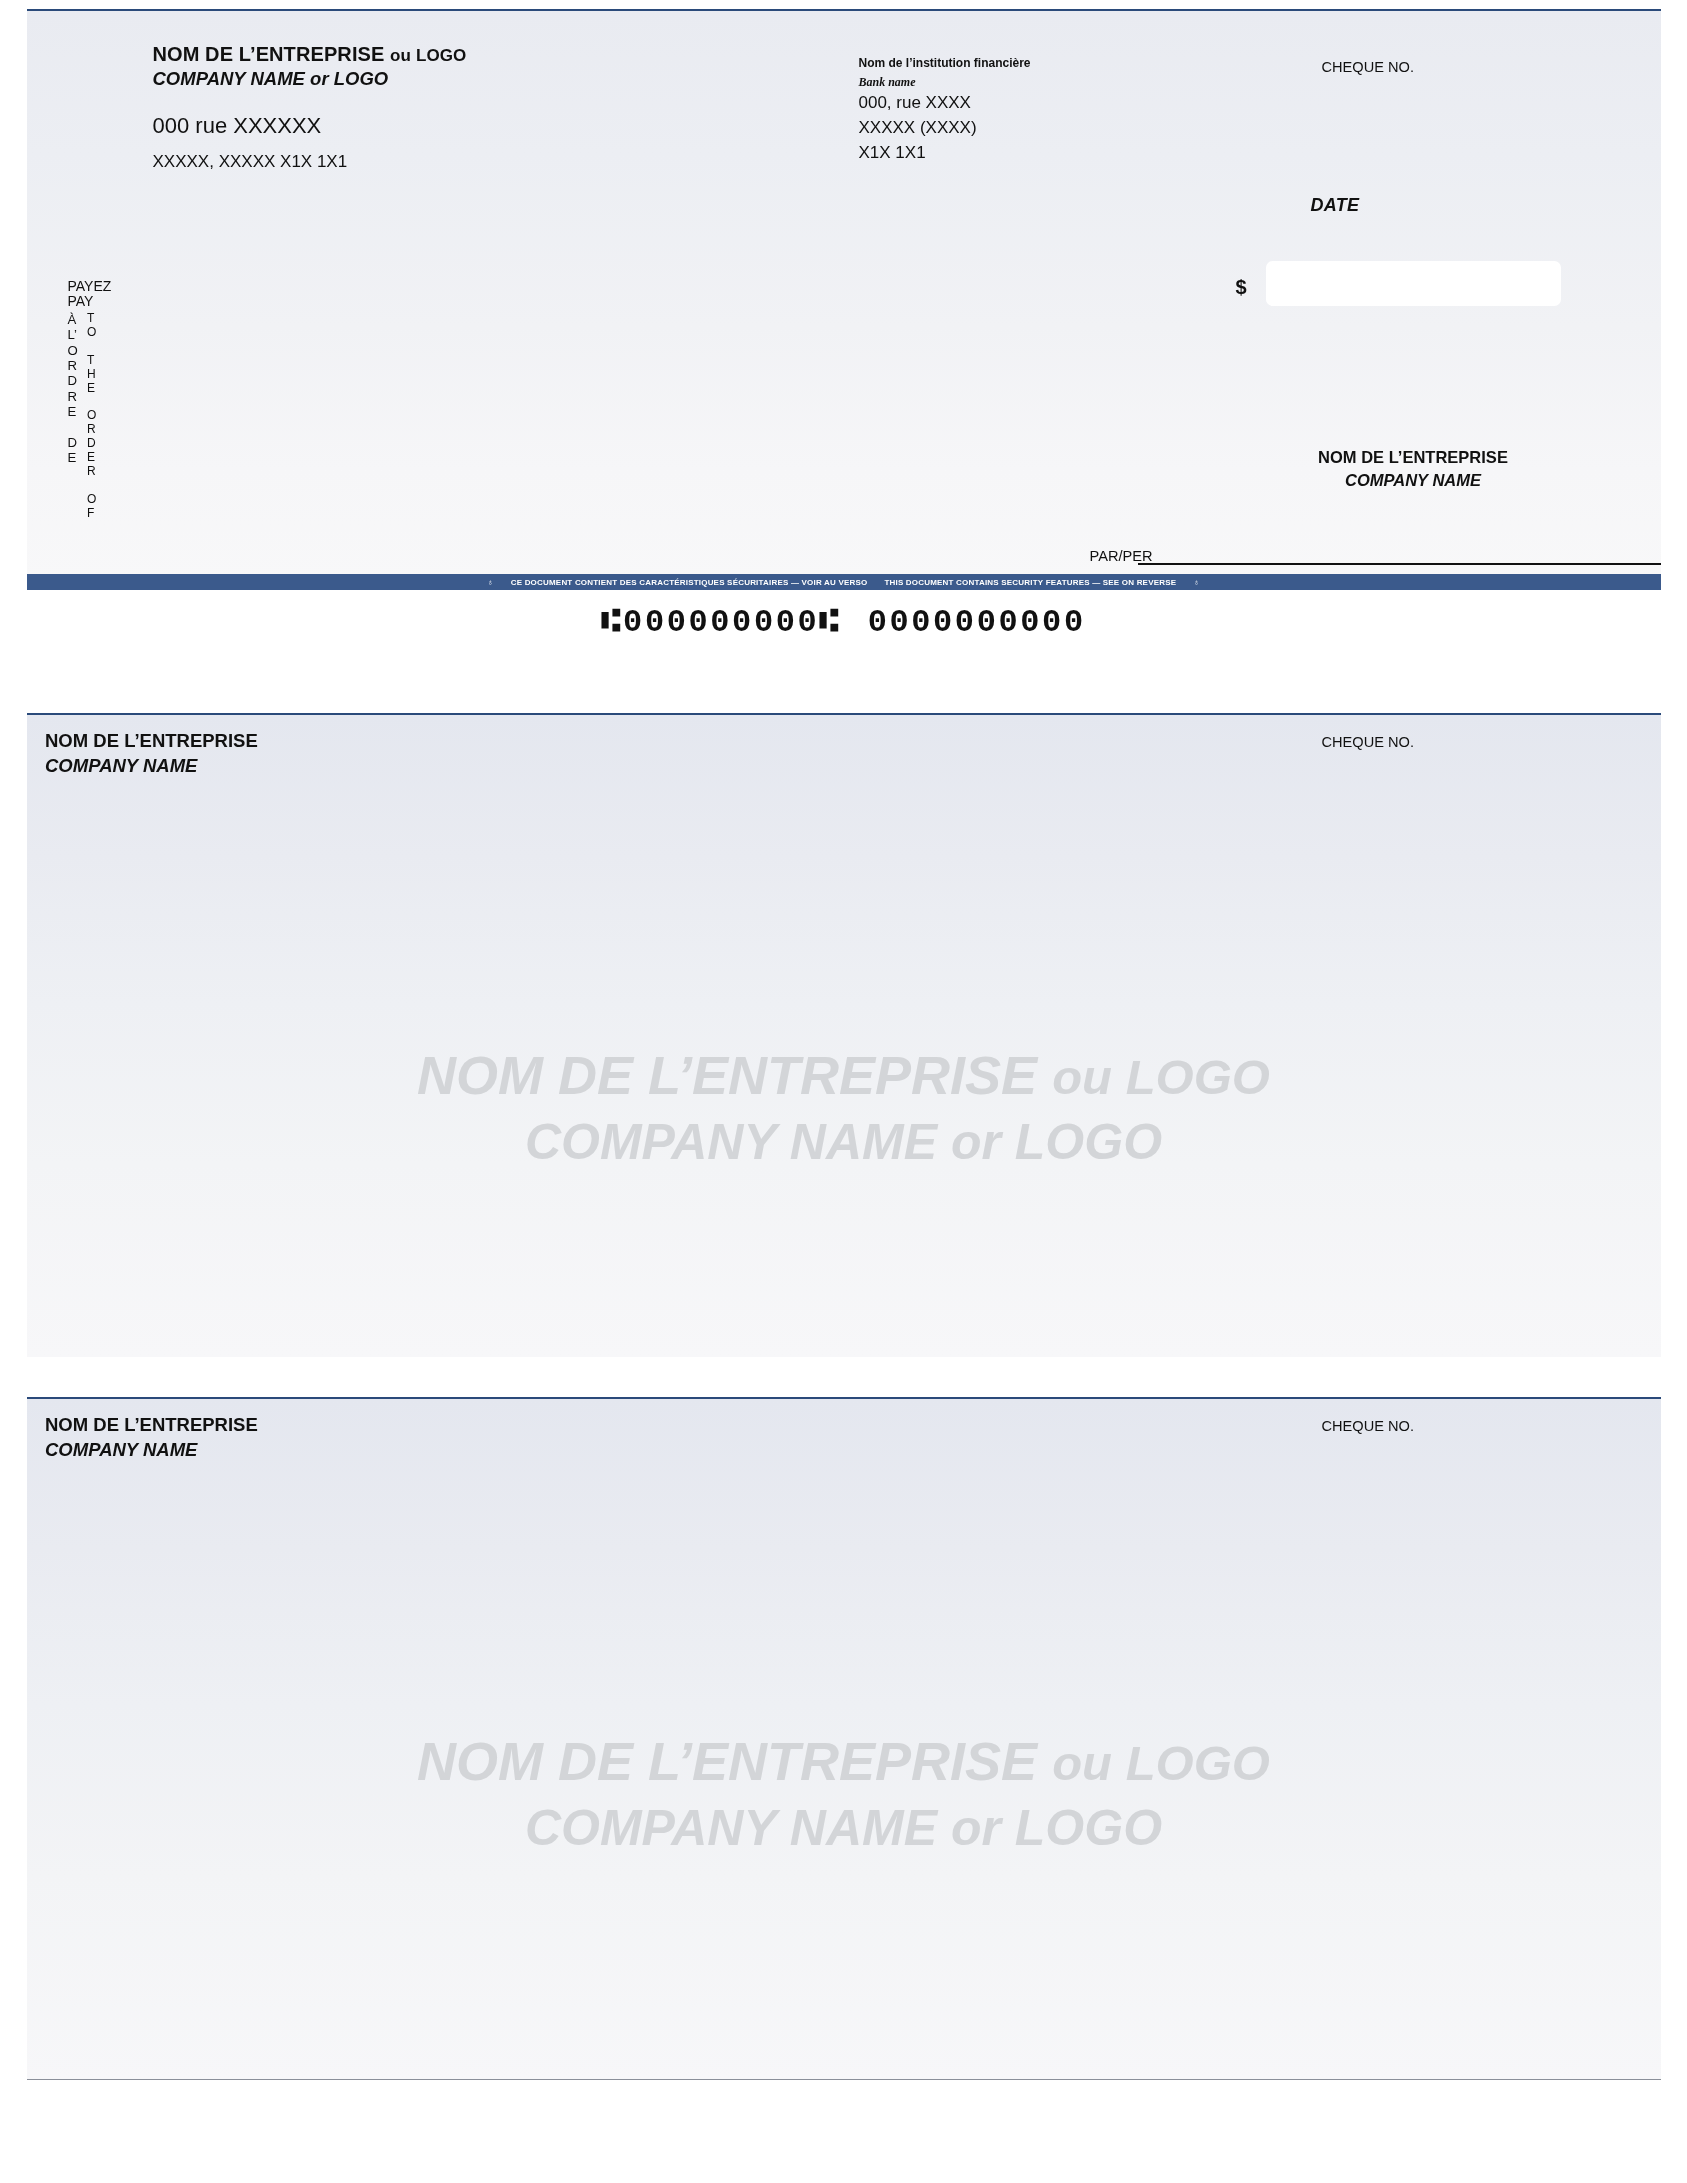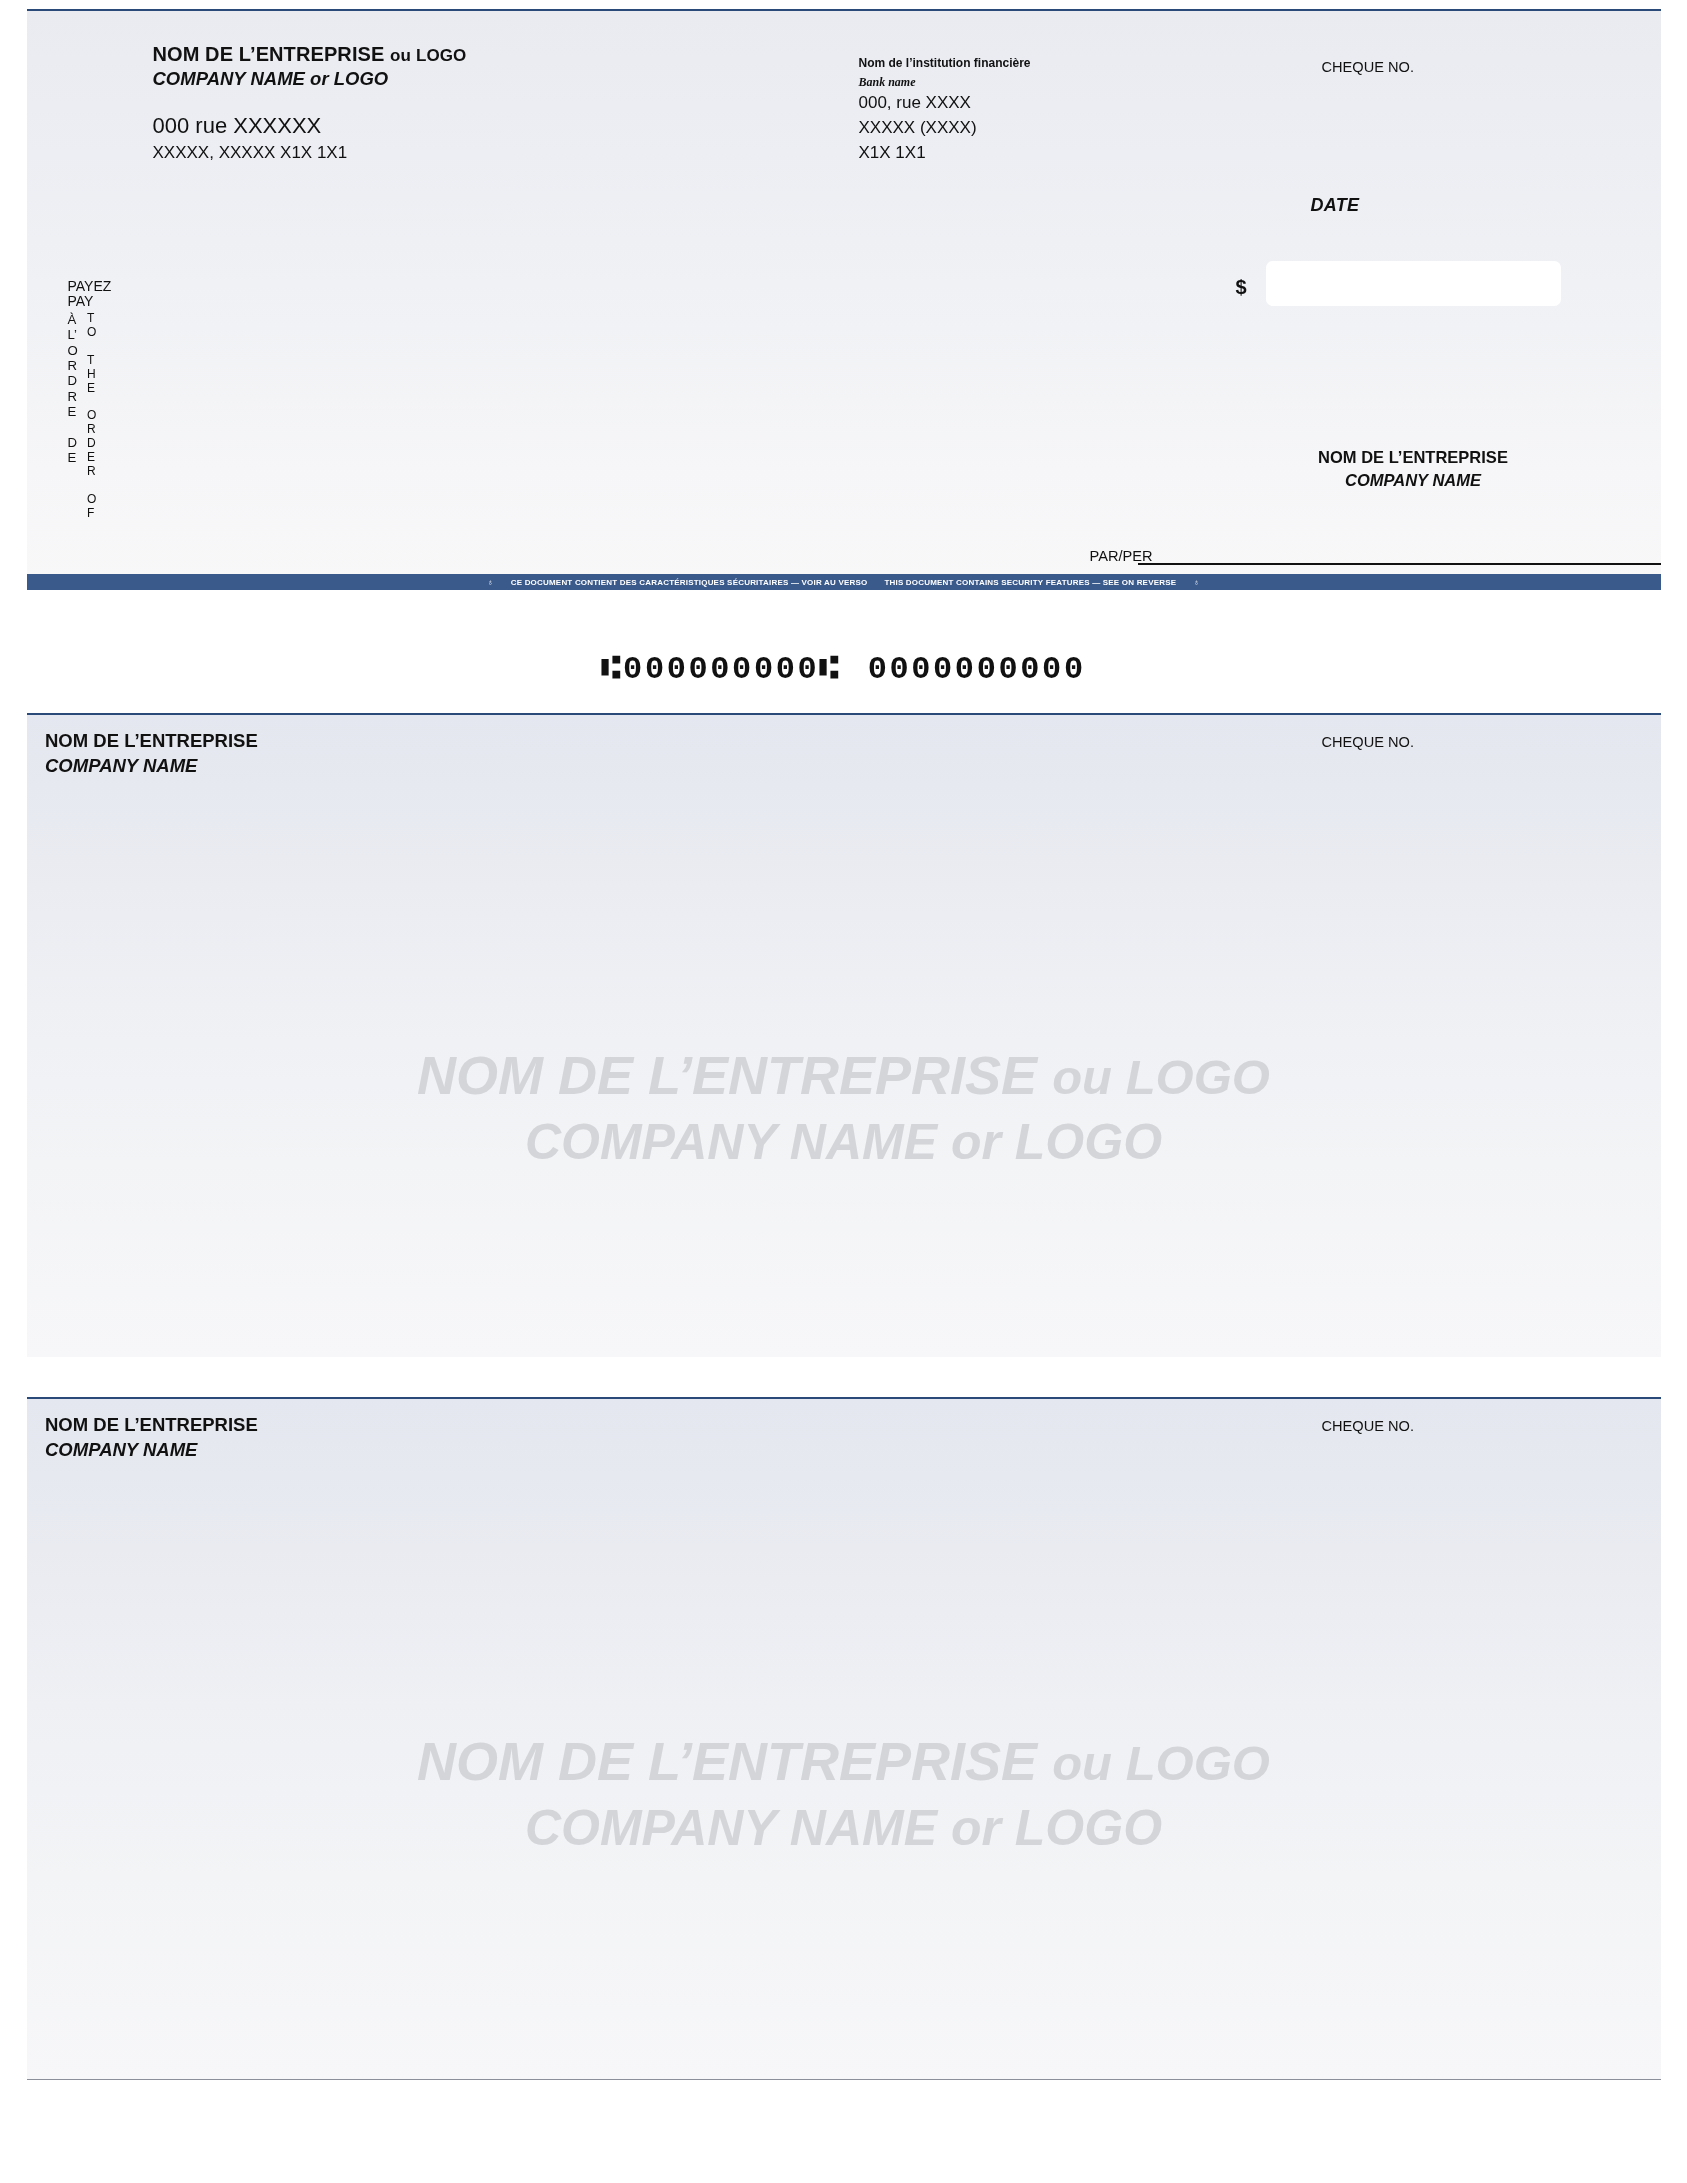--- a/index.html
+++ b/index.html
@@ -53,21 +53,21 @@
   }
   .company-addr1 {
     font-size: 22px;
     color: #111111;
     margin-top: 23px;
     white-space: nowrap;
   }
   .company-addr2 {
     font-size: 17px;
     color: #111111;
-    margin-top: 4px;
+    margin-top: 13px;
     white-space: nowrap;
   }
 
   .bank-block {
     position: absolute;
     left: 832px;
     top: 45px;
   }
   .bank-name-fr {
     font-size: 12px;
@@ -217,21 +217,21 @@
   }
   .lock-glyph {
     font-size: 8.6px;
     line-height: 1;
   }
 
   
   .micr {
     position: absolute;
     left: 0;
-    top: 651px;
+    top: 604px;
     width: 1687px;
     text-align: center;
     font-family: "Liberation Mono", monospace;
     font-size: 32px;
     font-weight: bold;
     letter-spacing: 2.6px;
     color: #111111;
     white-space: nowrap;
   }
   .micr .grp { display: inline-block; }

